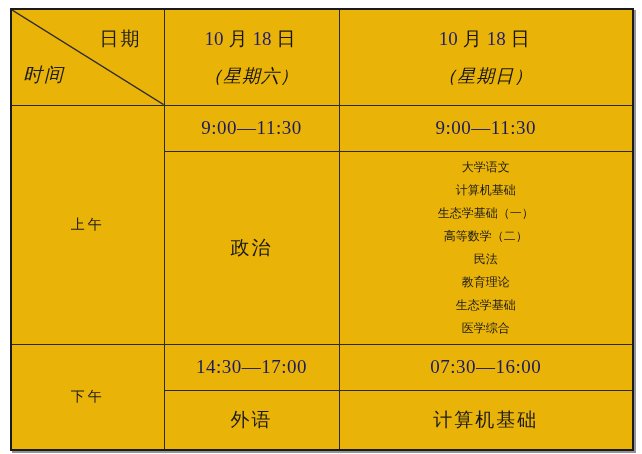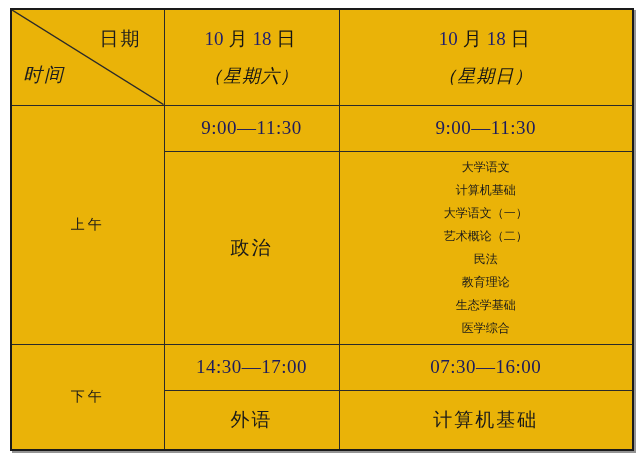--- a/index.html
+++ b/index.html
@@ -97,22 +97,22 @@
   </tr>
 
   <tr style="height:193px">
     <td>
       <span class="subject-single">政治</span>
     </td>
     <td>
       <div class="subject-list">
         <div>大学语文</div>
         <div>计算机基础</div>
-        <div>大学语文（一）</div>
-        <div>艺术概论（二）</div>
+        <div>生态学基础（一）</div>
+        <div>高等数学（二）</div>
         <div>民法</div>
         <div>教育理论</div>
         <div>生态学基础</div>
         <div>医学综合</div>
       </div>
     </td>
   </tr>
 
   <tr style="height:46px">
     <td rowspan="2">

